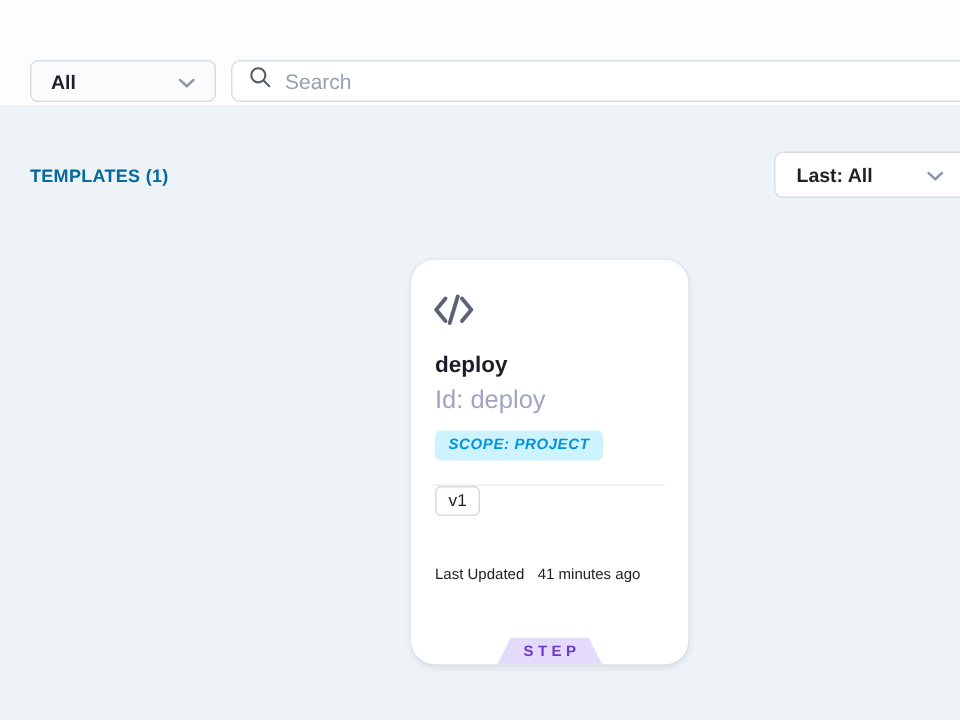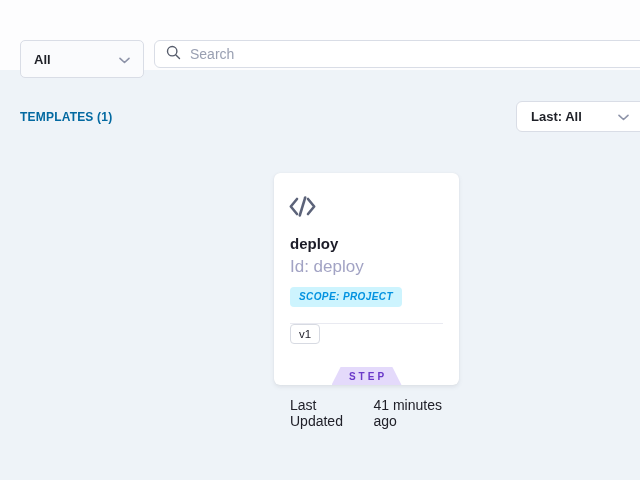--- a/index.html
+++ b/index.html
@@ -18,21 +18,21 @@
   }
   .crumb-link{ color:var(--color-accent,#0b7dd6); font-size:14.5px; font-weight:500; text-decoration:none; cursor:pointer; }
   .crumb-current{ color:#9298ab; font-size:14.5px; }
   .crumb-sep{ display:flex; align-items:center; margin-top:1px; }
 
   .dropdown{
     display:flex; align-items:center; justify-content:space-between;
     background:#fafbfd; border:1px solid #d9dde6; border-radius:5px;
     font-size:13px; font-weight:700; color:#1e2027; cursor:pointer;
   }
-  .scope-dropdown{ position:absolute; left:20px; top:40px; width:124px; height:38px; padding:0 13px; }
+  .scope-dropdown{ position:absolute; left:20px; top:40px; width:124px; height:28px; padding:0 13px; }
   .searchbox{
     position:absolute; left:154px; top:40px; right:-14px; height:28px;
     background:#ffffff; border:1px solid #d9dde6; border-radius:6px;
     display:flex; align-items:center; gap:9px; padding:0 11px;
   }
   .searchbox input{
     border:none; outline:none; background:transparent; flex:1;
     font-family:"Liberation Sans", sans-serif; font-size:14px; color:#3a3f4c;
   }
   .searchbox input::placeholder{ color:#9aa0b2; }
@@ -42,42 +42,42 @@
     position:absolute; left:20px; top:110px;
     font-size:12px; font-weight:700; letter-spacing:.2px; color:#0369a1;
   }
   .type-dropdown{
     position:absolute; left:516px; top:101px; right:-16px; height:31px;
     background:#ffffff; border-radius:6px; padding:0 26px 0 14px;
   }
 
   
   .template-card{
-    position:absolute; left:274px; top:173px; width:185px; height:212px;
-    background:#ffffff; border-radius:6px; cursor:pointer;
+    position:absolute; left:274px; top:173px; width:185px; height:270px;
+    background:#ffffff; border-radius:16px; cursor:pointer;
     box-shadow:0 2px 4px rgba(96,97,112,.12), 0 0 1px rgba(40,41,61,.1);
   }
   .card-icon{ position:absolute; left:15px; top:22px; }
   .card-title{ position:absolute; left:16px; top:62px; font-size:15px; font-weight:700; color:#1c1c28; }
   .card-id{ position:absolute; left:16px; top:84px; font-size:17px; color:#a2a3c4; }
   .scope-badge{
     position:absolute; left:16px; top:114px; height:20px; line-height:20px;
     padding:0 9px; border-radius:4px; display:inline-block;
     background:var(--color-badge-bg,#cdf4fe); color:var(--color-badge-text,#0292e0);
     font-size:10px; font-weight:700; letter-spacing:.4px;font-style:italic;
   }
   .card-divider{ position:absolute; left:16px; right:16px; top:150px; height:1px; background:#e9eaf1; }
   .version-chip{
     position:absolute; left:16px; top:151px; padding:3px 8px;
     border:1px solid #d7dae2; border-radius:4px; background:#fff;
     font-size:11.5px; color:#24242e; cursor:pointer;
   }
   .updated-row{
     position:absolute; left:16px; top:205px; display:flex; gap:9px;
-    font-size:14px; color:#202029;margin-top:19px;
+    font-size:10px; color:#202029;
   }
   .type-tag{
     position:absolute; bottom:0; left:50%; transform:translateX(-50%);
     width:70px; height:18px; line-height:19px; text-align:center;
     clip-path:polygon(13% 0, 87% 0, 100% 100%, 0 100%);
     background:var(--color-tag-bg,#e4dafb); color:var(--color-tag-text,#6a39c9);
     font-size:10px; font-weight:700; letter-spacing:3px; text-indent:3px;
   }
 </style>
 </head>

